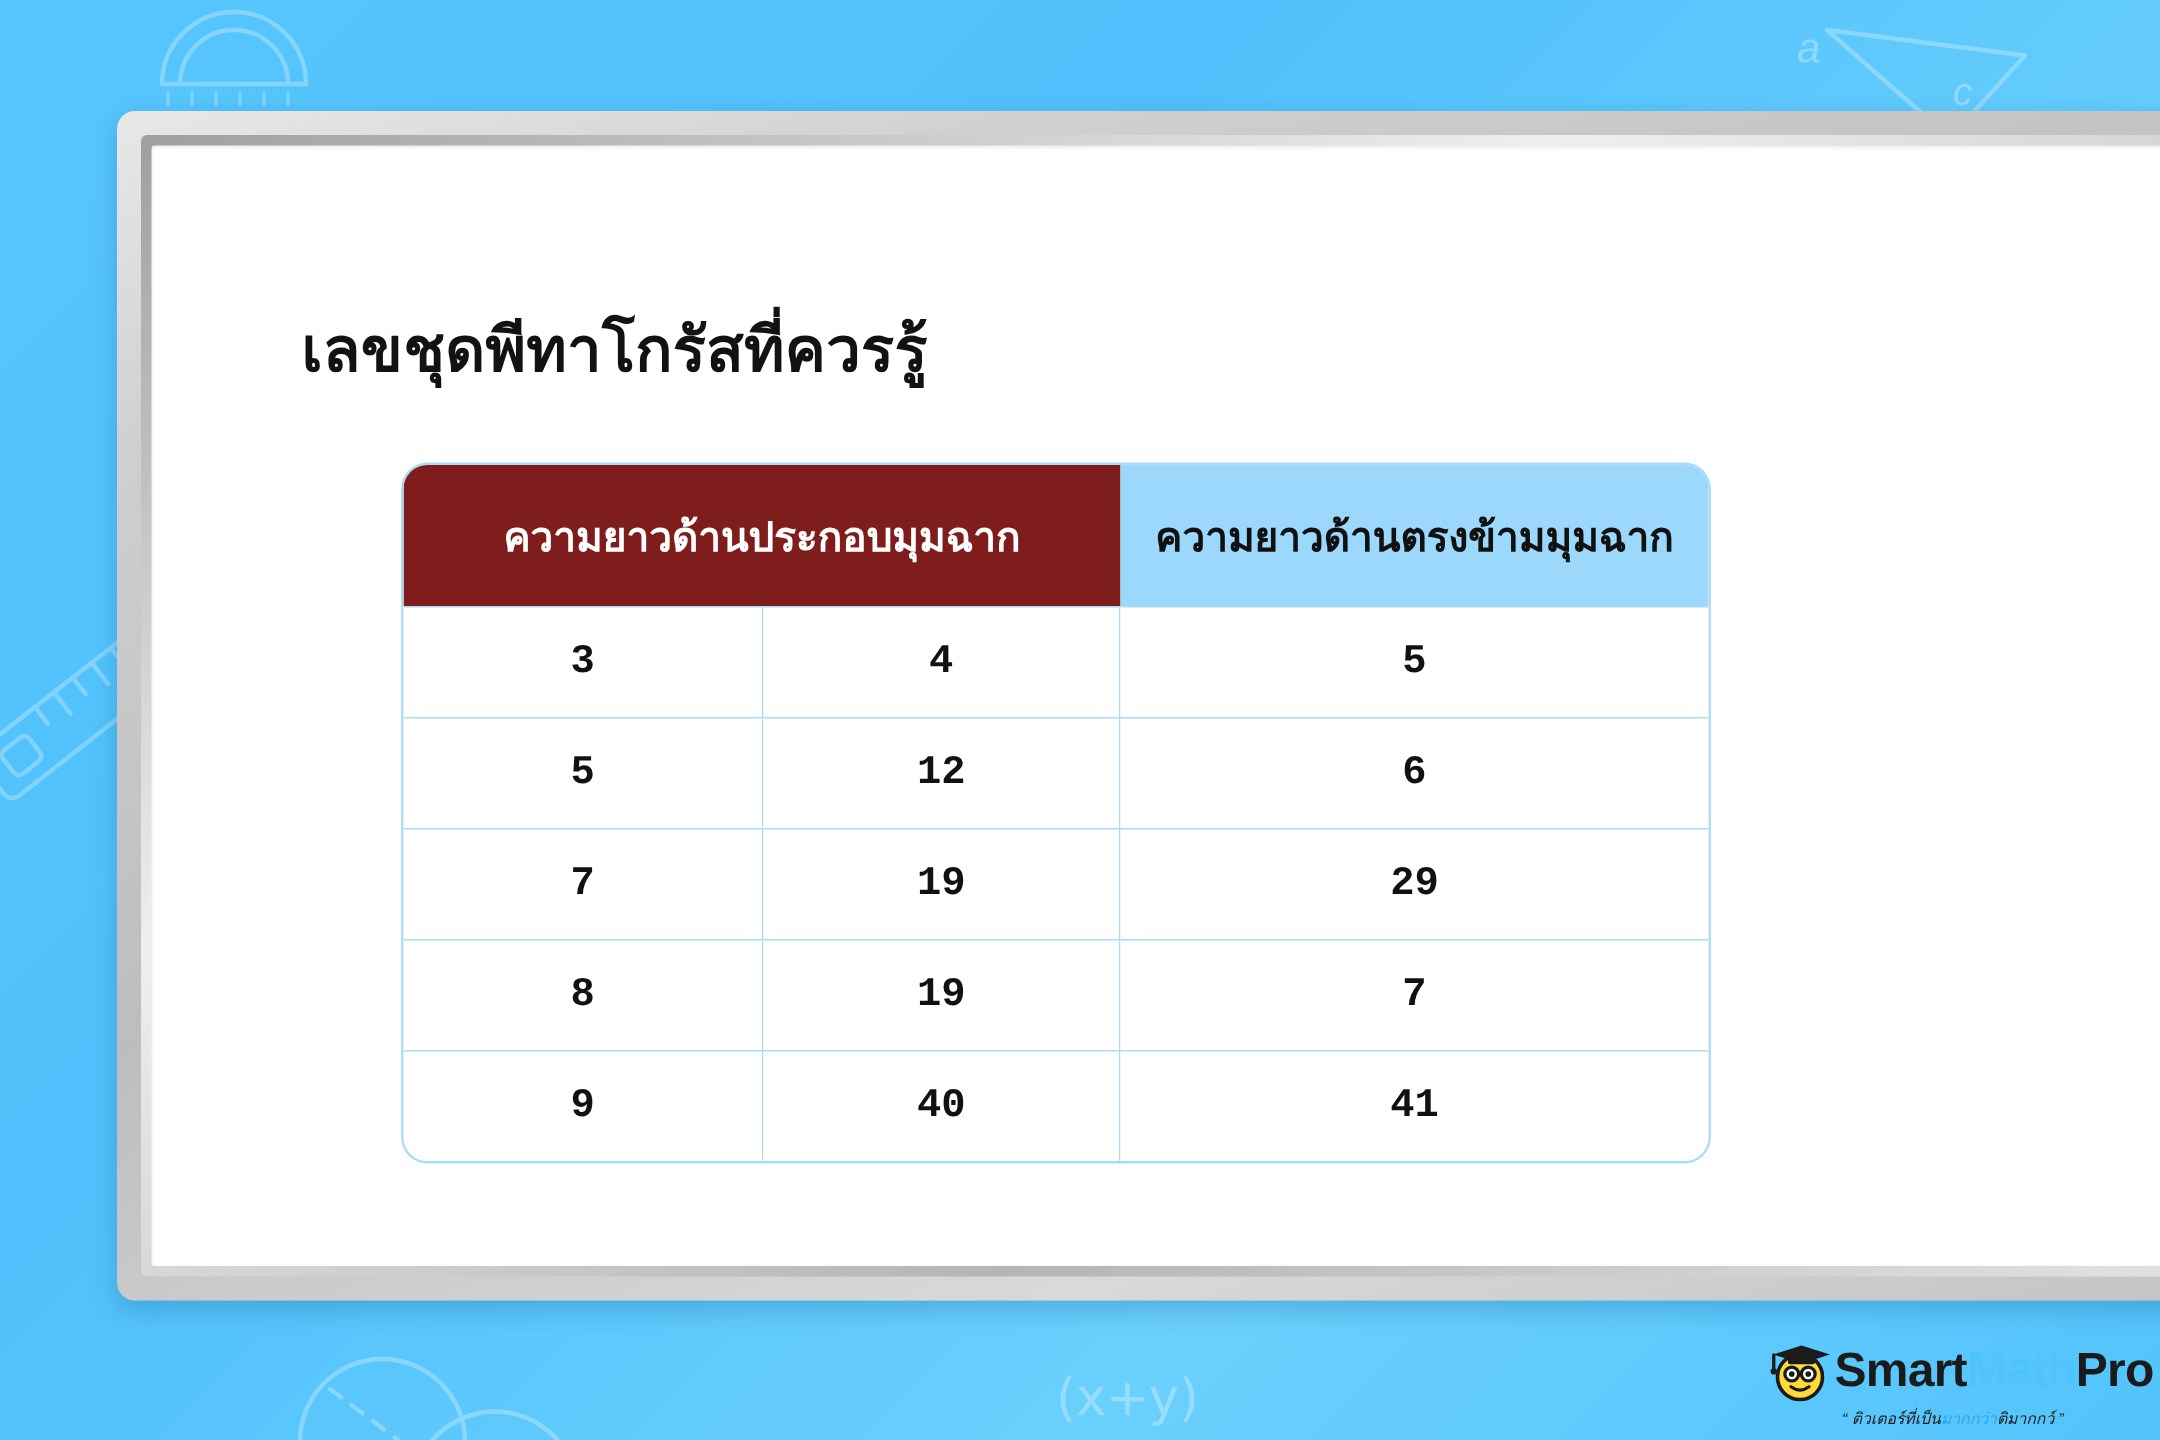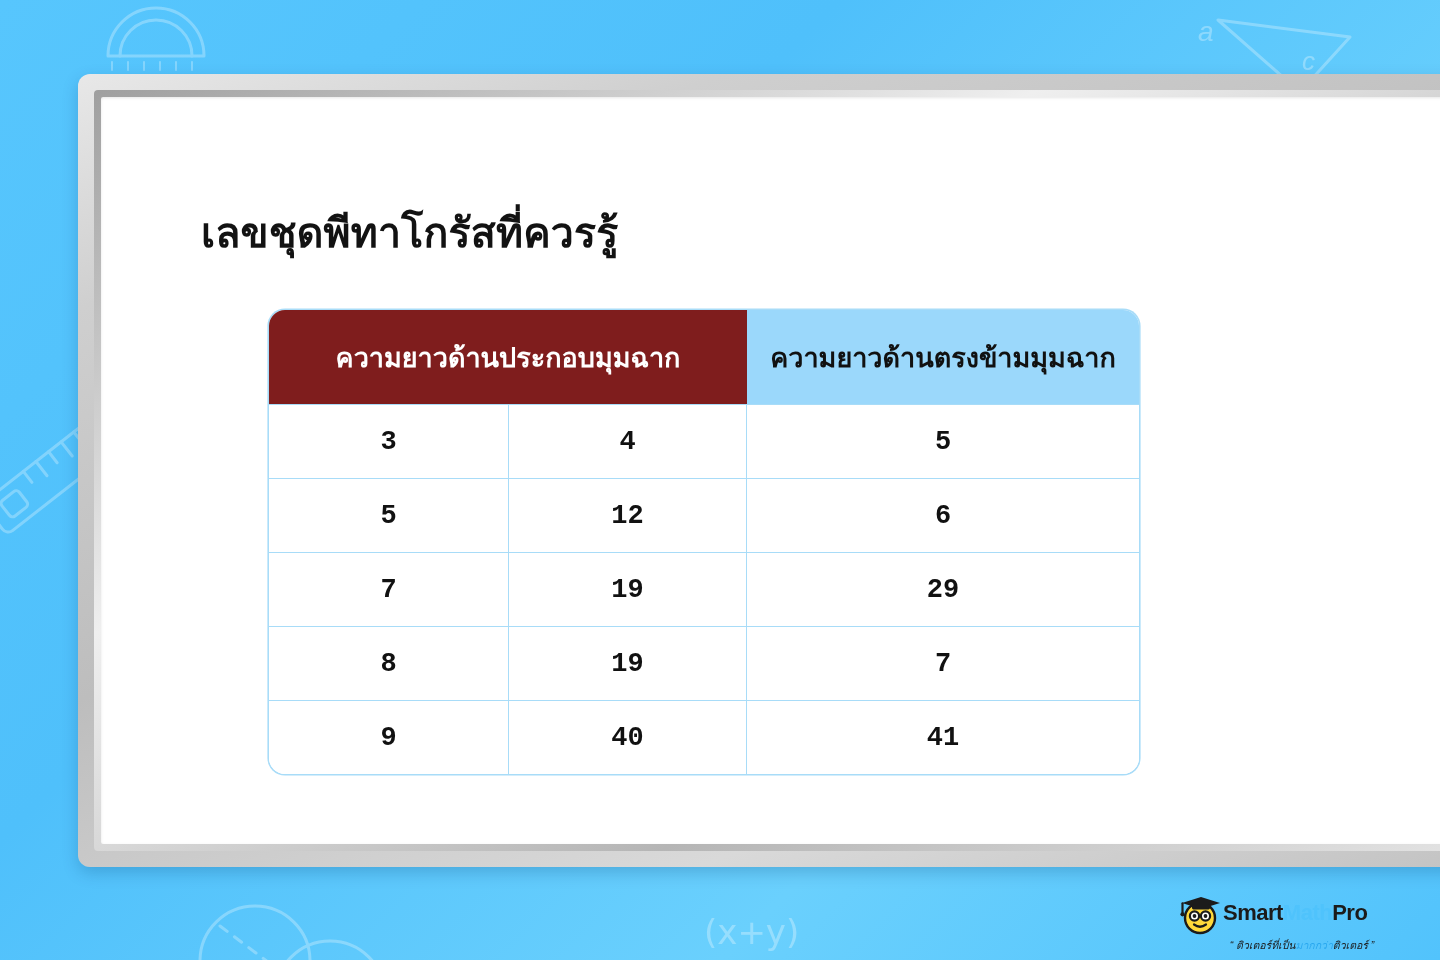--- a/index.html
+++ b/index.html
@@ -61,21 +61,21 @@
   }
   .ptable td.last{border-right:none;}
   .col-a{width:240px;}
   .col-b{width:238px;}
   .col-c{width:392px;}
 
   
   .logo{position:absolute;left:1176px;top:891px;width:252px;height:62px;}
   .logo-row{display:flex;align-items:center;height:44px;}
   .logo-face{position:relative;width:46px;height:44px;flex:0 0 auto;}
-  .logo-text{font-size:22px;font-weight:bold;line-height:1;margin-left:1px;
+  .logo-text{font-size:32px;font-weight:bold;line-height:1;margin-left:1px;
              letter-spacing:-.5px;white-space:nowrap;}
   .t-smart{color:#1b1b1b;}
   .t-math{color:#4fc3fc;}
   .t-pro{color:#1b1b1b;}
   .logo-tag{
     text-align:center;font-size:10.5px;color:#1b1b1b;margin-top:2px;
     white-space:nowrap;font-style:italic;
   }
   .tag-hl{color:#2aa8ef;}
 </style>
@@ -192,14 +192,14 @@
       <circle cx="29.5" cy="25" r="1.9" fill="#1b1b1b"></circle>
       <path d="M23.1 25 L24.9 25" stroke="#1b1b1b" stroke-width="2"></path>
       <path d="M18 33.5 Q24 38 30 33.5" stroke="#1b1b1b" stroke-width="2.2" fill="none" stroke-linecap="round"></path>
       <path d="M6 12 L25 6 L44 12 L25 18 Z" fill="#1b1b1b"></path>
       <rect x="16" y="13" width="18" height="5.5" rx="1.4" fill="#1b1b1b"></rect>
       <path d="M6.5 12.3 L6.5 22" stroke="#1b1b1b" stroke-width="2.2" stroke-linecap="round"></path>
       <circle cx="6.5" cy="23.3" r="2.1" fill="#1b1b1b"></circle>
     </svg>
     <div class="logo-text"><span class="t-smart">Smart</span><span class="t-math">Math</span><span class="t-pro">Pro</span></div>
   </div>
-  <div class="logo-tag"><span>“ ติวเตอร์ที่เป็น</span><span class="tag-hl">มากกว่า</span><span>ติวเตอร์ ”</span></div>
+  <div class="logo-tag"><span>“ ติวเตอร์ที่เป็น</span><span class="tag-hl">มากกว่า</span><span>ติมากกว์ ”</span></div>
 </div>
 
 </body></html>

